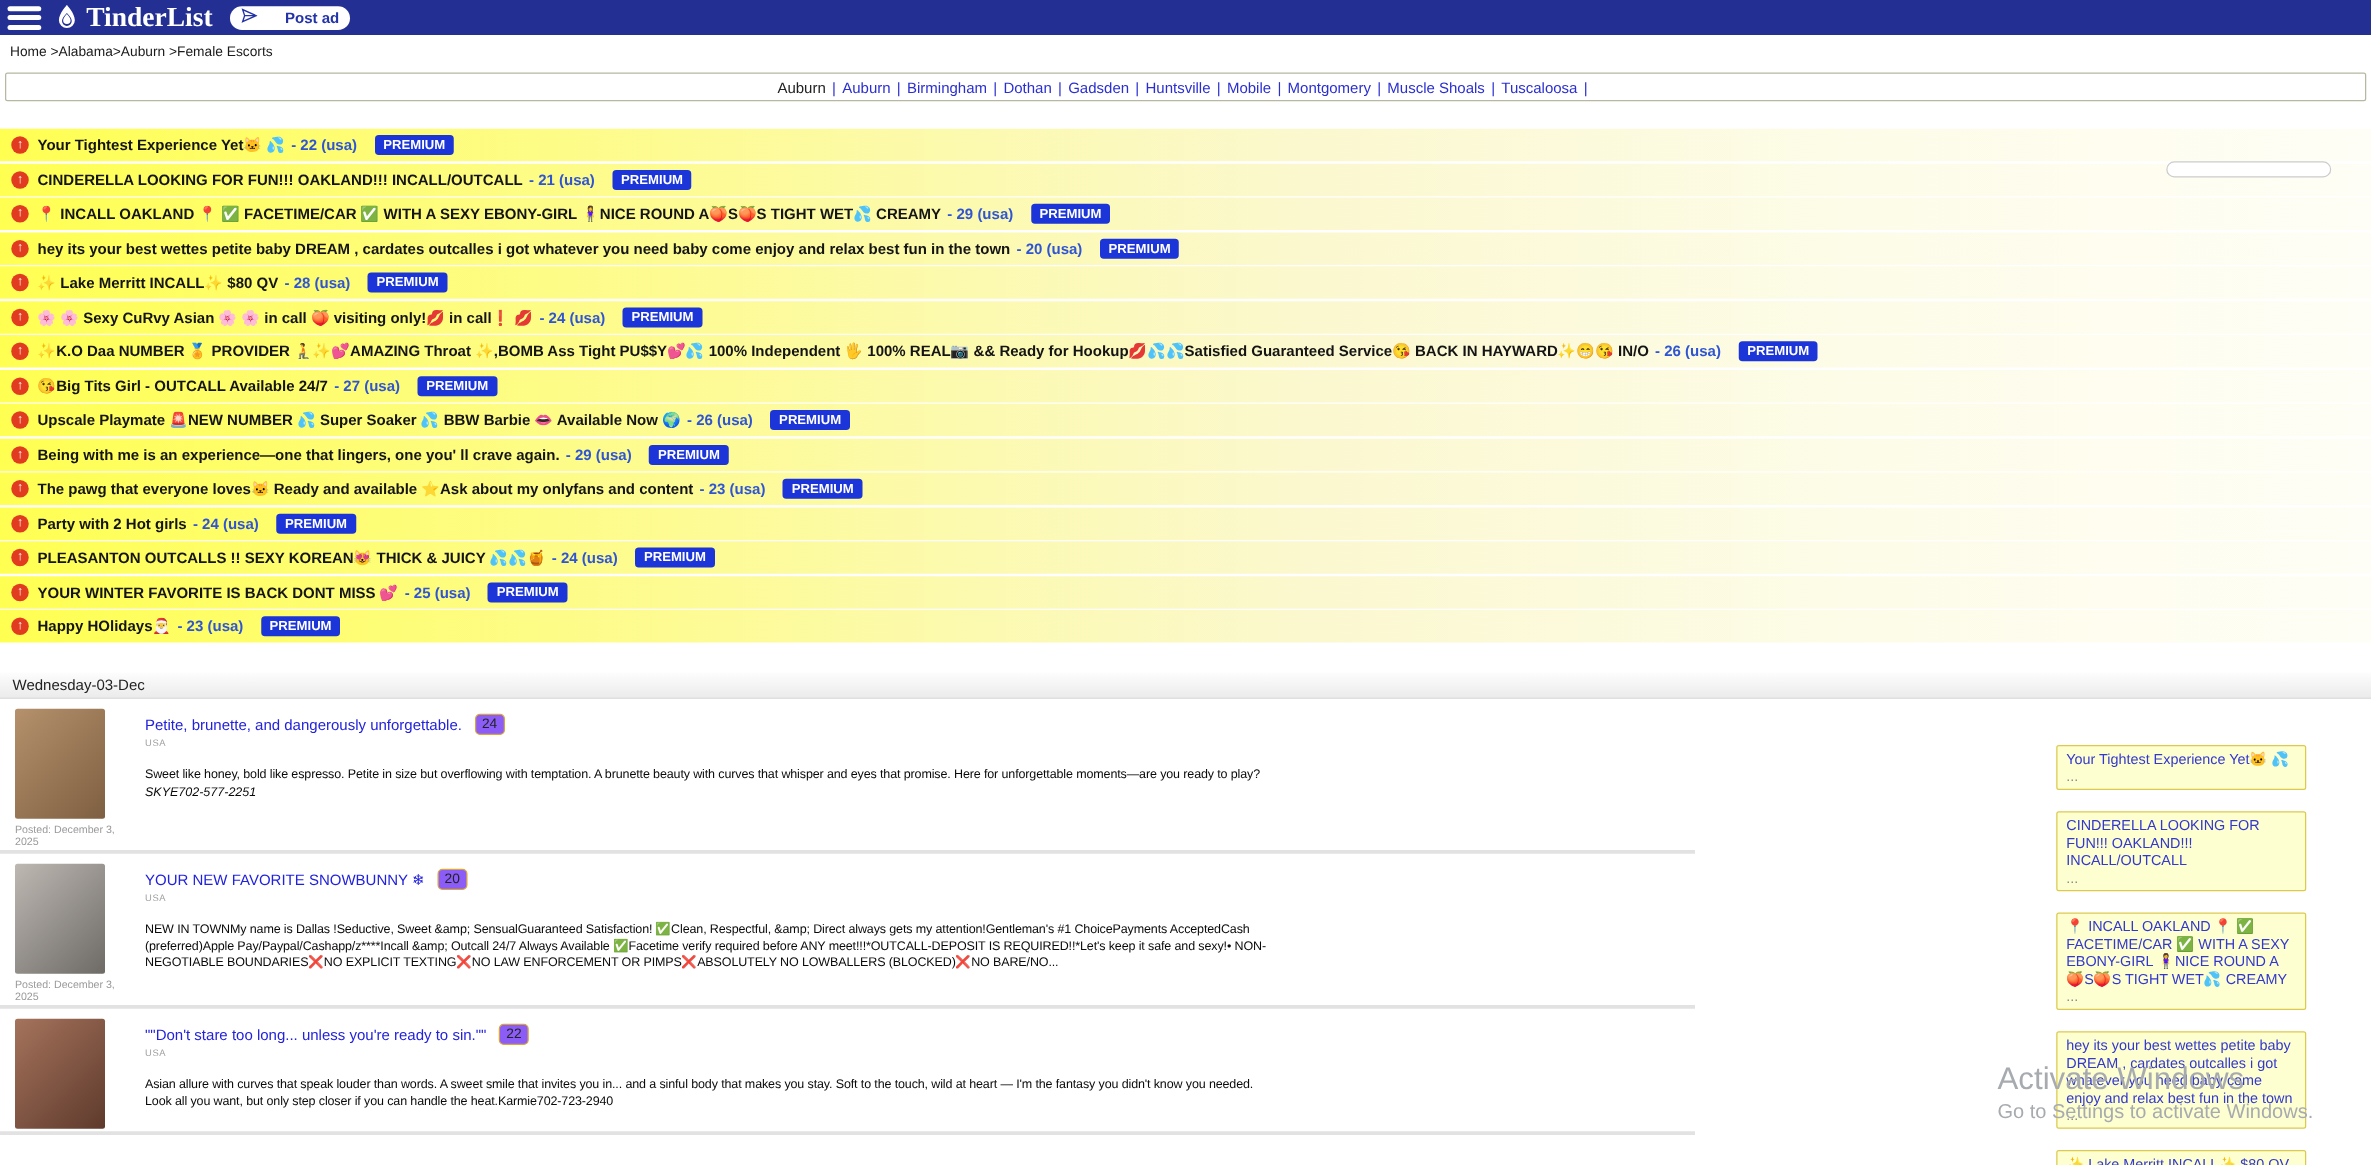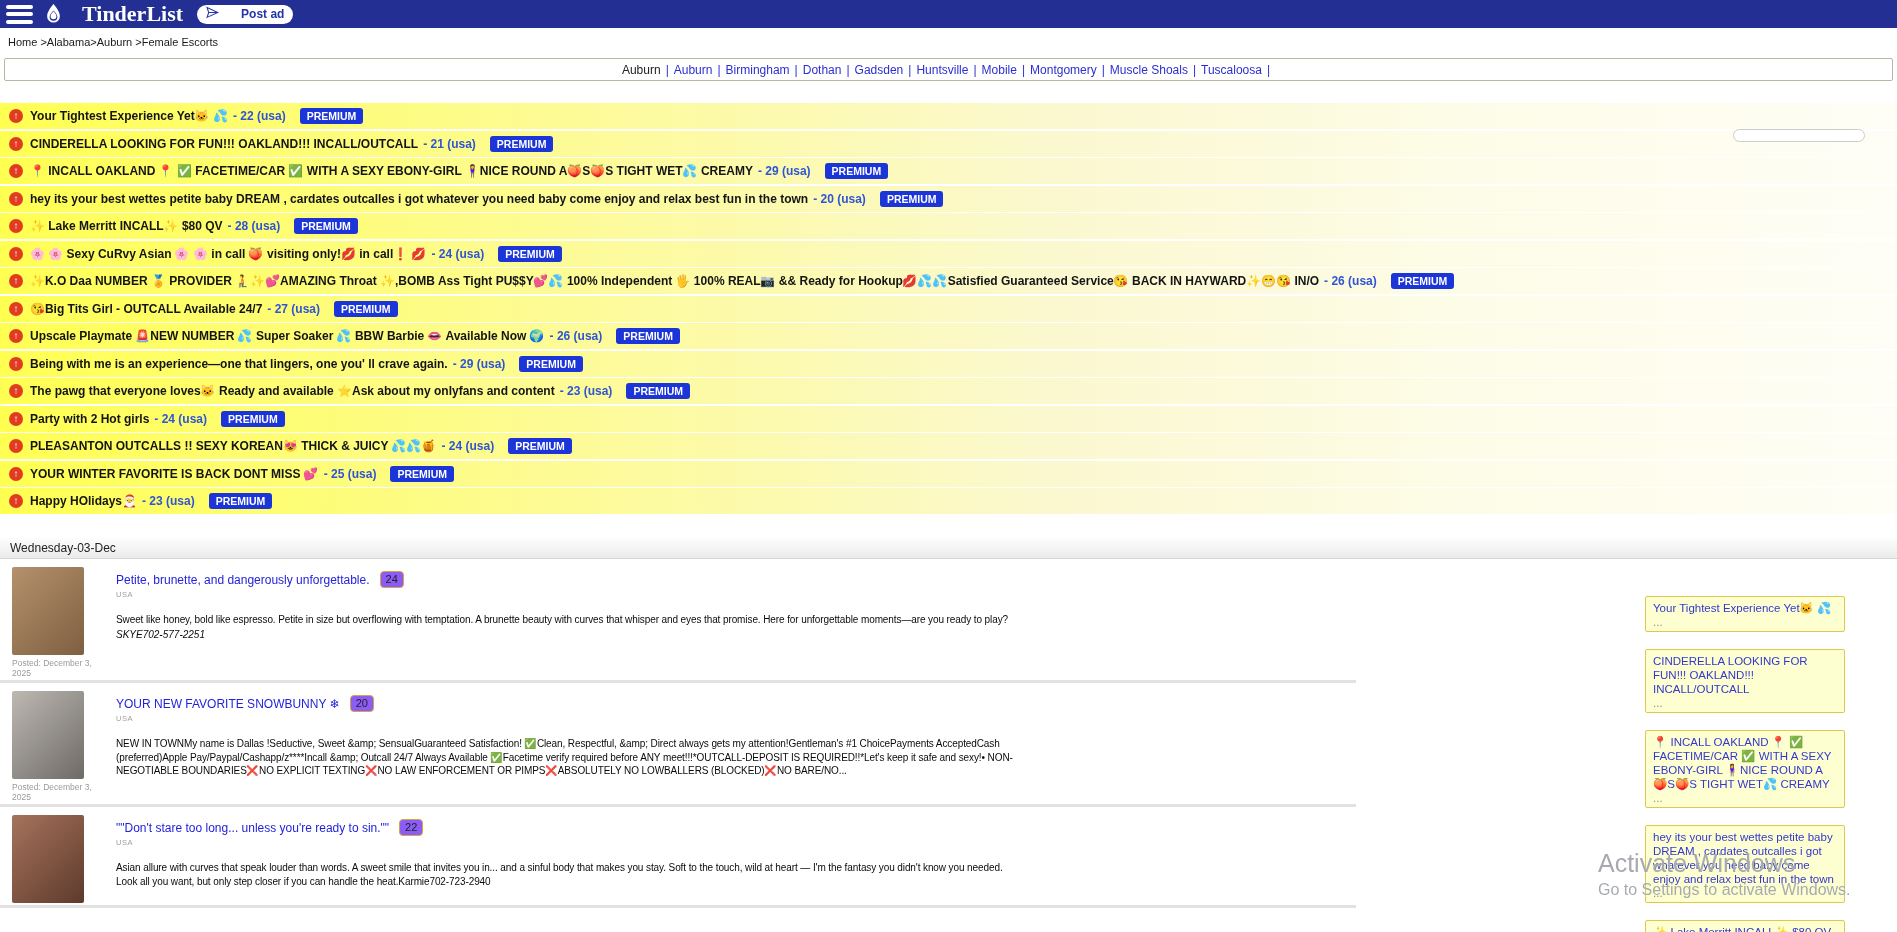--- a/index.html
+++ b/index.html
@@ -5,21 +5,21 @@
   * { box-sizing: border-box; }
   html,body { margin:0; padding:0; }
   body {
     width:1897px; height:932px; overflow:hidden; position:relative;
     background:#ffffff; font-family:"Liberation Sans", sans-serif; color:#111;
   }
   
   .topbar { height:28px; background:#232f92; display:flex; align-items:center; padding-left:6px; }
   .burger { width:27px; height:19px; display:flex; flex-direction:column; justify-content:space-between; cursor:pointer; margin-right:12px; }
   .burger div { height:4px; background:#fff; border-radius:2px; }
-  .brand { display:flex; align-items:center; gap:20px; color:#fff; cursor:pointer;
+  .brand { display:flex; align-items:center; gap:7px; color:#fff; cursor:pointer;
            font-family:"Liberation Serif", serif; font-weight:bold; font-size:22px; line-height:28px; }
   .flame { display:flex; align-items:center; }
   .postad { margin-left:14px; background:#fff; border:none; border-radius:11px; height:19px;
             display:flex; align-items:center; gap:22px; padding:0 9px; color:#2334a8;
             font-weight:bold; font-size:12px; cursor:pointer; }
   
   .crumbs { padding:8px 0 2px 8px; font-size:11px; color:#1a1a1a; }
   .crumbs span { cursor:pointer; }
   
   .citybox { margin:8px 4px 0 4px; border:1px solid #b7b7a2; border-radius:2px; height:23px;

